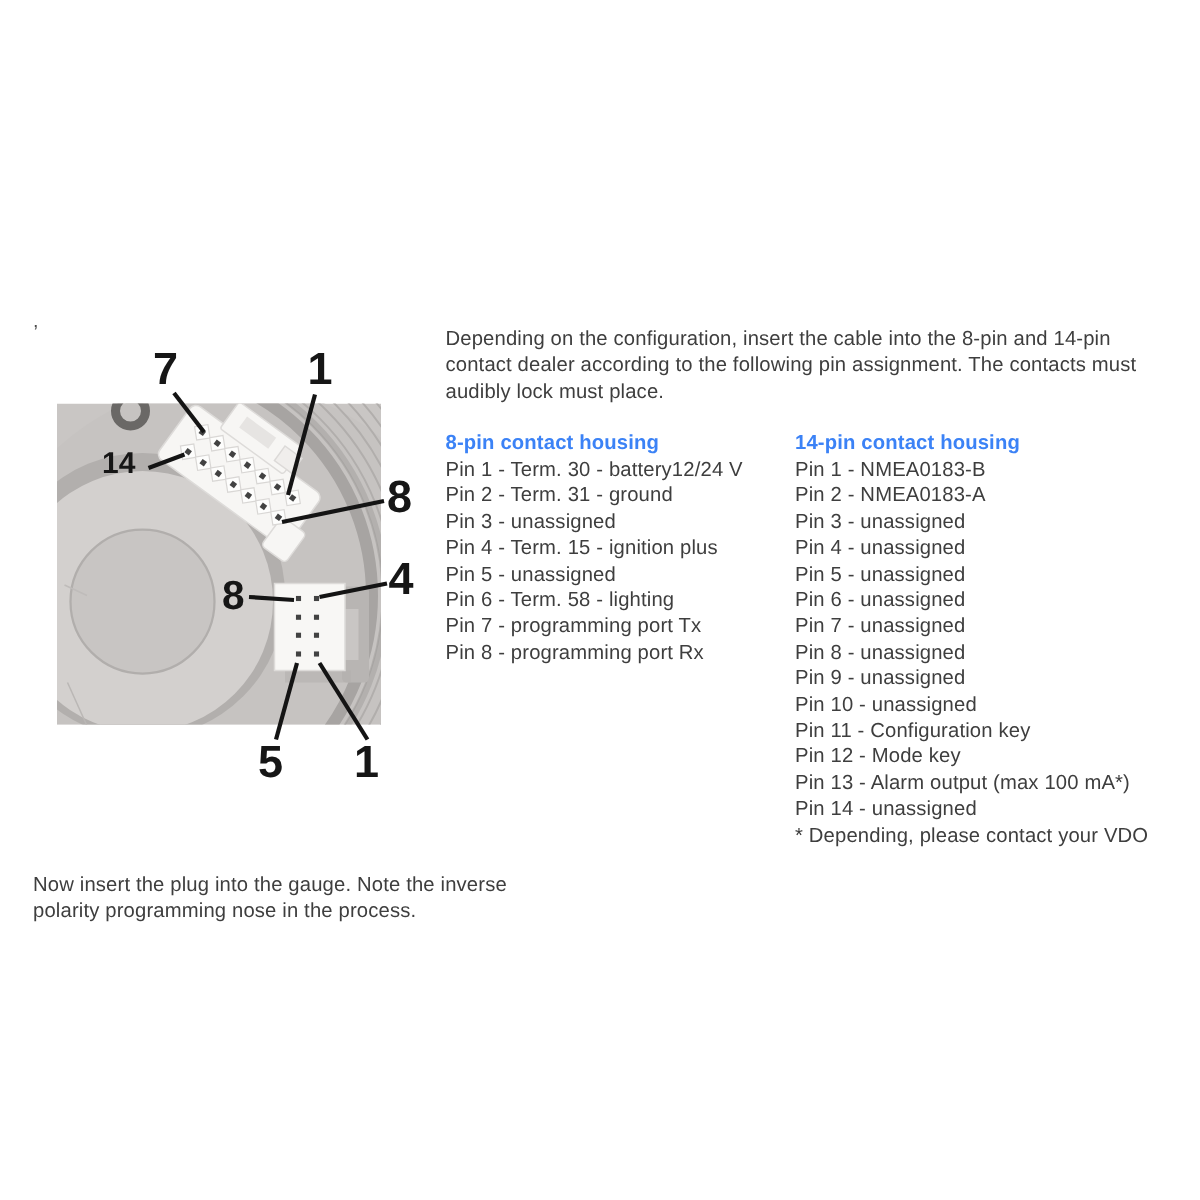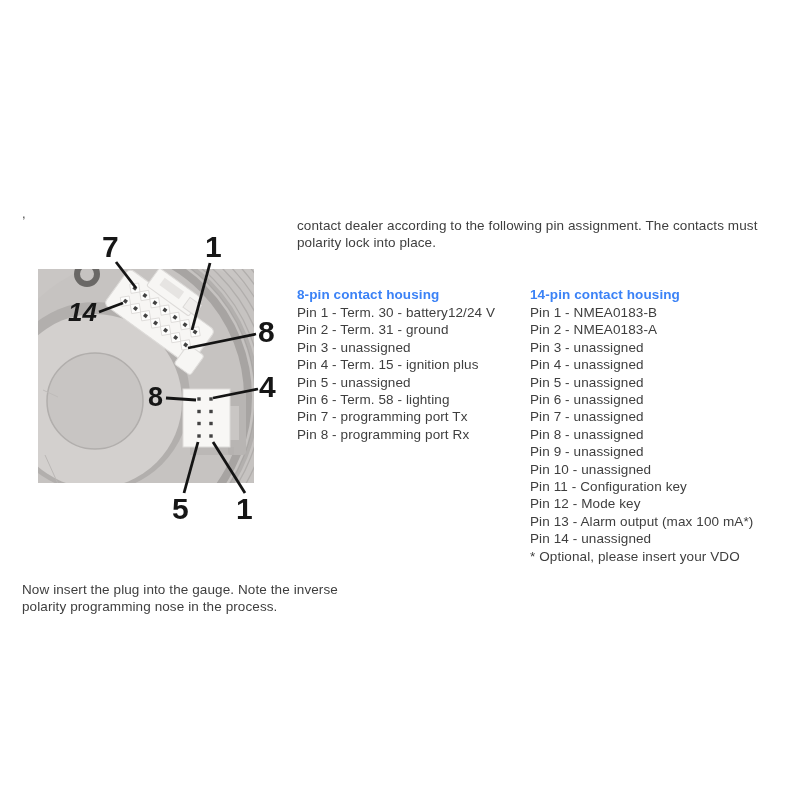--- a/index.html
+++ b/index.html
@@ -9,41 +9,41 @@
   }
   .abs{position:absolute;}
   .bodytext{font-size:13.5px;line-height:17.4px;letter-spacing:.1px;white-space:pre;}
   .heading{font-weight:bold;color:#3b82f6;}
   .pinlist .list-line{height:17.4px;}
   .footnote-block .list-line{height:17.4px;}
   .footnote-block .list-line + .list-line{padding-left:10px;}
   .callout{
     position:absolute;font-weight:bold;color:#161616;font-size:30px;line-height:1;
   }
-  .callout.small{font-size:26px;font-style:italic;}
+  .callout.small{font-size:20px;}
   .callout.mid{font-size:27px;}
   .stray{position:absolute;left:22px;top:206px;font-size:13px;color:#4a4a4a;}
   svg{display:block;}
   .diagram-svg{position:absolute;left:0;top:0;pointer-events:none;}
 </style>
 </head>
 <body>
 
 <div class="canvas">
 
   <span class="stray">,</span>
 
-  <div class="abs bodytext" style="left:297px;top:217px;"><div class="list-line">contact dealer according to the following pin assignment. The contacts must</div><div class="list-line">polarity lock into place.</div></div>
+  <div class="abs bodytext" style="left:297px;top:217px;"><div class="list-line">Depending on the configuration, insert the cable into the 8-pin and 14-pin</div><div class="list-line">contact dealer according to the following pin assignment. The contacts must</div><div class="list-line">audibly lock must place.</div></div>
 
   <div class="abs bodytext heading" style="left:297px;top:286px;">8-pin contact housing</div>
   <div class="abs bodytext pinlist" style="left:297px;top:304px;"><div class="list-line">Pin 1 - Term. 30 - battery12/24 V</div><div class="list-line">Pin 2 - Term. 31 - ground</div><div class="list-line">Pin 3 - unassigned</div><div class="list-line">Pin 4 - Term. 15 - ignition plus</div><div class="list-line">Pin 5 - unassigned</div><div class="list-line">Pin 6 - Term. 58 - lighting</div><div class="list-line">Pin 7 - programming port Tx</div><div class="list-line">Pin 8 - programming port Rx</div></div>
 
   <div class="abs bodytext heading" style="left:530px;top:286px;">14-pin contact housing</div>
   <div class="abs bodytext pinlist" style="left:530px;top:304px;"><div class="list-line">Pin 1 - NMEA0183-B</div><div class="list-line">Pin 2 - NMEA0183-A</div><div class="list-line">Pin 3 - unassigned</div><div class="list-line">Pin 4 - unassigned</div><div class="list-line">Pin 5 - unassigned</div><div class="list-line">Pin 6 - unassigned</div><div class="list-line">Pin 7 - unassigned</div><div class="list-line">Pin 8 - unassigned</div><div class="list-line">Pin 9 - unassigned</div><div class="list-line">Pin 10 - unassigned</div><div class="list-line">Pin 11 - Configuration key</div><div class="list-line">Pin 12 - Mode key</div><div class="list-line">Pin 13 - Alarm output (max 100 mA*)</div><div class="list-line">Pin 14 - unassigned</div></div>
-  <div class="abs bodytext footnote-block" style="left:530px;top:547.6px;"><div class="list-line">* Optional, please insert your VDO</div></div>
+  <div class="abs bodytext footnote-block" style="left:530px;top:547.6px;"><div class="list-line">* Depending, please contact your VDO</div></div>
 
   <div class="abs bodytext" style="left:22px;top:545px;margin-top:36px;"><div class="list-line">Now insert the plug into the gauge. Note the inverse</div><div class="list-line">polarity programming nose in the process.</div></div>
 
   <svg class="diagram-svg" width="800" height="800">
     <defs>
       <clipPath id="photoClip">
           <rect x="38" y="269" width="216" height="214"></rect>
         </clipPath>
     </defs>
 

